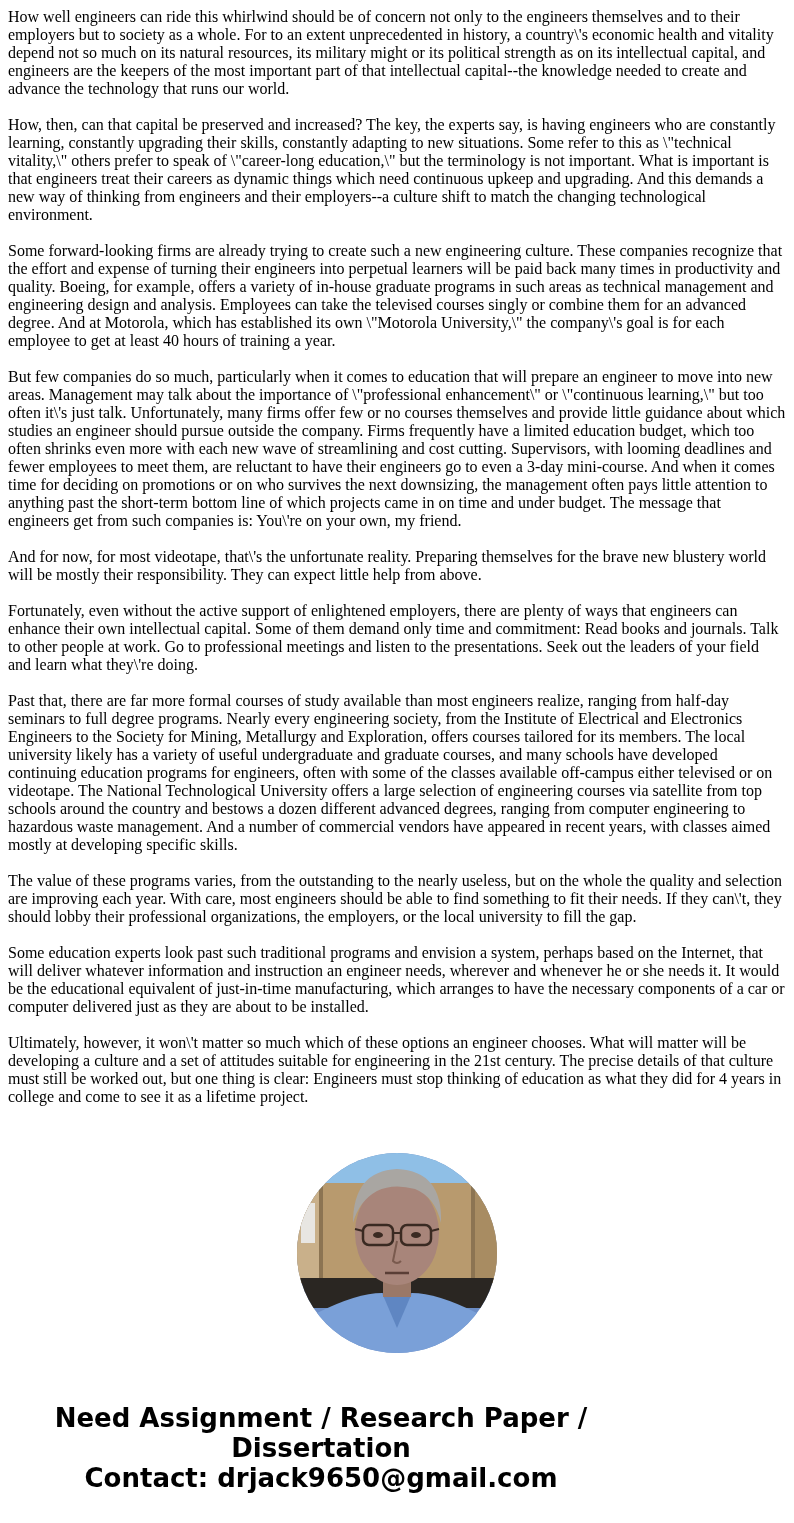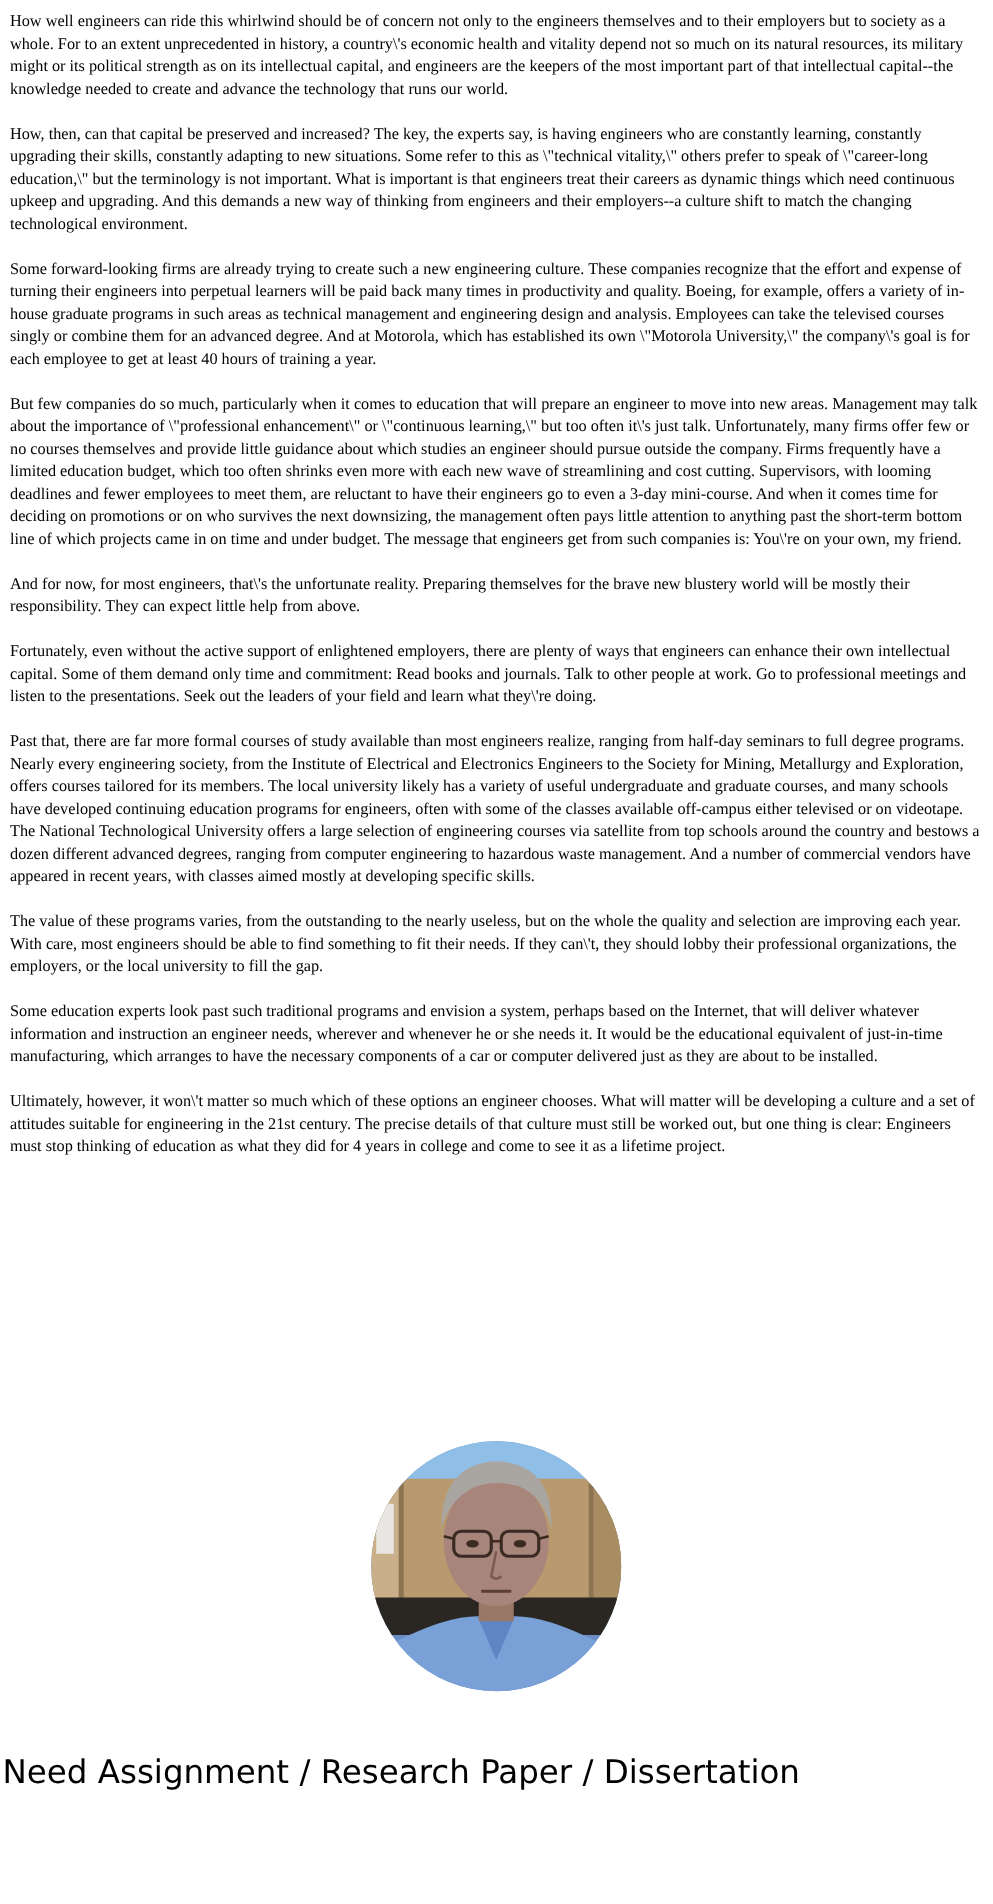--- a/index.html
+++ b/index.html
@@ -1,54 +1,54 @@
 <!DOCTYPE html>
 <html><head>
 <meta charset="utf-8">
 <style>
   html, body { margin: 0; padding: 0; background: #ffffff; }
   body { width: 794px; min-height: 1523px; position: relative; }
   .article {
     padding: 8px 8px 0 8px;
     font-family: "Liberation Serif", serif;
-    font-size: 13px;
+    font-size: 16px;
     line-height: 18px;
     color: #000000;
   }
   .article p { margin: 0 0 18px 0; }
   .avatar-wrap {
     position: absolute;
     left: 297px; top: 1153px;
     width: 200px; height: 200px;
     border-radius: 50%;
     overflow: hidden;
     background: #6b8cc4;
   }
   .avatar-wrap svg { display: block; }
   .cta {
     position: absolute;
     left: 0; top: 1403px; width: 642px;
     text-align: center;
     font-family: "DejaVu Sans", sans-serif;
-    font-weight: normal;
+    font-weight: bold;
     font-size: 26px;
     line-height: 30px;
     color: #000000;
   }
   .cta div { margin: 0; }
 </style>
 </head>
 <body>
 
 <div class="article">
   <p>How well engineers can ride this whirlwind should be of concern not only to the engineers themselves and to their employers but to society as a whole. For to an extent unprecedented in history, a country\'s economic health and vitality depend not so much on its natural resources, its military might or its political strength as on its intellectual capital, and engineers are the keepers of the most important part of that intellectual capital--the knowledge needed to create and advance the technology that runs our world.</p>
   <p>How, then, can that capital be preserved and increased? The key, the experts say, is having engineers who are constantly learning, constantly upgrading their skills, constantly adapting to new situations. Some refer to this as \"technical vitality,\" others prefer to speak of \"career-long education,\" but the terminology is not important. What is important is that engineers treat their careers as dynamic things which need continuous upkeep and upgrading. And this demands a new way of thinking from engineers and their employers--a culture shift to match the changing technological environment.</p>
   <p>Some forward-looking firms are already trying to create such a new engineering culture. These companies recognize that the effort and expense of turning their engineers into perpetual learners will be paid back many times in productivity and quality. Boeing, for example, offers a variety of in-house graduate programs in such areas as technical management and engineering design and analysis. Employees can take the televised courses singly or combine them for an advanced degree. And at Motorola, which has established its own \"Motorola University,\" the company\'s goal is for each employee to get at least 40 hours of training a year.</p>
   <p>But few companies do so much, particularly when it comes to education that will prepare an engineer to move into new areas. Management may talk about the importance of \"professional enhancement\" or \"continuous learning,\" but too often it\'s just talk. Unfortunately, many firms offer few or no courses themselves and provide little guidance about which studies an engineer should pursue outside the company. Firms frequently have a limited education budget, which too often shrinks even more with each new wave of streamlining and cost cutting. Supervisors, with looming deadlines and fewer employees to meet them, are reluctant to have their engineers go to even a 3-day mini-course. And when it comes time for deciding on promotions or on who survives the next downsizing, the management often pays little attention to anything past the short-term bottom line of which projects came in on time and under budget. The message that engineers get from such companies is: You\'re on your own, my friend.</p>
-  <p>And for now, for most engineers, that\'s the unfortunate reality. Preparing themselves for the brave new blustery world will be mostly their responsibility. They can expect little help from above.</p>
+  <p>And for now, for most videotape, that\'s the unfortunate reality. Preparing themselves for the brave new blustery world will be mostly their responsibility. They can expect little help from above.</p>
   <p>Fortunately, even without the active support of enlightened employers, there are plenty of ways that engineers can enhance their own intellectual capital. Some of them demand only time and commitment: Read books and journals. Talk to other people at work. Go to professional meetings and listen to the presentations. Seek out the leaders of your field and learn what they\'re doing.</p>
   <p>Past that, there are far more formal courses of study available than most engineers realize, ranging from half-day seminars to full degree programs. Nearly every engineering society, from the Institute of Electrical and Electronics Engineers to the Society for Mining, Metallurgy and Exploration, offers courses tailored for its members. The local university likely has a variety of useful undergraduate and graduate courses, and many schools have developed continuing education programs for engineers, often with some of the classes available off-campus either televised or on videotape. The National Technological University offers a large selection of engineering courses via satellite from top schools around the country and bestows a dozen different advanced degrees, ranging from computer engineering to hazardous waste management. And a number of commercial vendors have appeared in recent years, with classes aimed mostly at developing specific skills.</p>
   <p>The value of these programs varies, from the outstanding to the nearly useless, but on the whole the quality and selection are improving each year. With care, most engineers should be able to find something to fit their needs. If they can\'t, they should lobby their professional organizations, the employers, or the local university to fill the gap.</p>
   <p>Some education experts look past such traditional programs and envision a system, perhaps based on the Internet, that will deliver whatever information and instruction an engineer needs, wherever and whenever he or she needs it. It would be the educational equivalent of just-in-time manufacturing, which arranges to have the necessary components of a car or computer delivered just as they are about to be installed.</p>
   <p>Ultimately, however, it won\'t matter so much which of these options an engineer chooses. What will matter will be developing a culture and a set of attitudes suitable for engineering in the 21st century. The precise details of that culture must still be worked out, but one thing is clear: Engineers must stop thinking of education as what they did for 4 years in college and come to see it as a lifetime project.</p>
 </div>
 
 <div class="avatar-wrap">
   <svg width="200" height="200" viewBox="0 0 200 200" aria-label="circular portrait photo of an older man with grey hair and glasses wearing a light blue shirt">
 
@@ -81,13 +81,14 @@
     <ellipse cx="81" cy="82" rx="5" ry="3" fill="#3a2a22"></ellipse>
     <ellipse cx="119" cy="82" rx="5" ry="3" fill="#3a2a22"></ellipse>
 
     <path d="M100 88 L96 108 Q100 112 104 108" fill="none" stroke="#7a5a4e" stroke-width="2"></path>
     <line x1="88" y1="120" x2="112" y2="120" stroke="#5a3e36" stroke-width="2.5"></line>
   </svg>
 </div>
 
 <div class="cta">
   <div>Need Assignment / Research Paper / Dissertation</div>
+  <div>Contact: drjack9650@gmail.com</div>
 </div>
 
 </body></html>

